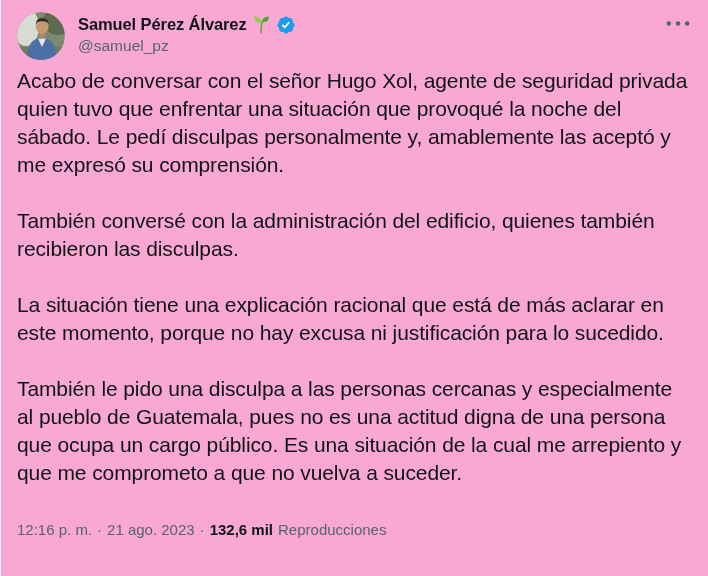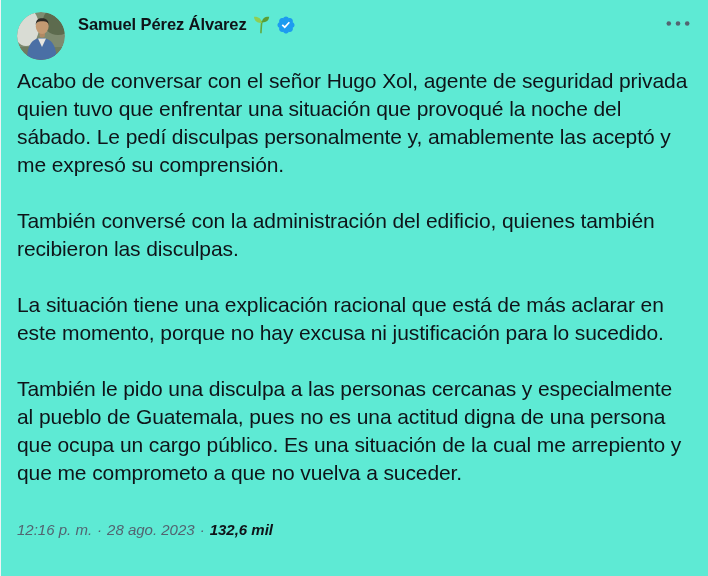--- a/index.html
+++ b/index.html
@@ -5,21 +5,21 @@
   * { margin: 0; padding: 0; box-sizing: border-box; }
   html, body { background: #ffffff; }
   body {
     font-family: "Liberation Sans", "DejaVu Sans", sans-serif;
     color: #0f1419;
   }
   .tweet-card {
     position: relative;
     width: 708px;
     height: 576px;
-    background: #5eead4;
+    background: #f9a8d4;
     border-left: 1px solid #eff3f4;
     padding: 12px 16px 0 16px;
     overflow: hidden;
   }
   
   .tweet-header {
     display: flex;
     align-items: flex-start;
     gap: 13px;
   }
@@ -73,21 +73,20 @@
     width: 676px;
   }
   
   .tweet-footer {
     margin-top: 33px;
     font-size: 15px;
     line-height: 20px;
     color: #536471;
     display: flex;
     align-items: flex-start;
-    font-style: italic;
   }
   .sep { margin: 0 5px; }
   .views-count { font-weight: 700; color: #0f1419; }
   .views-label { margin-left: 5px; }
 </style>
 </head>
 <body>
 
 <article class="tweet-card">
 
@@ -124,20 +123,21 @@
             <path d="M10.4 7.9 C14.9 8.1 17.7 5.9 18.1 1.9 C13.4 1.6 10.7 3.7 10.4 7.9 Z" fill="#5a9e34"></path>
           </svg>
         </span>
         <span class="badge-icon">
           <svg viewBox="0 0 24 24" width="20" height="20">
             <path fill="#1d9bf0" d="M22.25 12c0-1.43-.88-2.67-2.19-3.34.46-1.39.2-2.9-.81-3.91s-2.52-1.27-3.91-.81c-.66-1.31-1.91-2.19-3.34-2.19s-2.67.88-3.33 2.19c-1.4-.46-2.91-.2-3.92.81s-1.26 2.52-.8 3.91c-1.31.67-2.2 1.91-2.2 3.34s.89 2.67 2.2 3.34c-.46 1.39-.21 2.9.8 3.91s2.52 1.26 3.91.81c.67 1.31 1.91 2.19 3.34 2.19s2.68-.88 3.34-2.19c1.39.45 2.9.2 3.91-.81s1.27-2.52.81-3.91c1.31-.67 2.19-1.91 2.19-3.34z"></path>
             <path fill="#ffffff" d="M10.54 16.2 L6.8 12.46 L8.21 11.04 L10.47 13.3 L15.27 8.07 L16.74 9.43 Z"></path>
           </svg>
         </span>
       </div>
+      <span class="handle">@samuel_pz</span>
     </div>
 
     <button class="more-button">
       <svg viewBox="0 0 24 6" width="26" height="7">
         <circle cx="3.5" cy="3" r="2.1" fill="#536471"></circle>
         <circle cx="12" cy="3" r="2.1" fill="#536471"></circle>
         <circle cx="20.5" cy="3" r="2.1" fill="#536471"></circle>
       </svg>
     </button>
 
@@ -147,18 +147,19 @@
 
 También conversé con la administración del edificio, quienes también recibieron las disculpas.
 
 La situación tiene una explicación racional que está de más aclarar en este momento, porque no hay excusa ni justificación para lo sucedido.
 
 También le pido una disculpa a las personas cercanas y especialmente al pueblo de Guatemala, pues no es una actitud digna de una persona que ocupa un cargo público. Es una situación de la cual me arrepiento y que me comprometo a que no vuelva a suceder.</div>
 
   <footer class="tweet-footer">
     <span>12:16 p. m.</span>
     <span class="sep">·</span>
-    <span>28 ago. 2023</span>
+    <span>21 ago. 2023</span>
     <span class="sep">·</span>
     <span class="views-count">132,6 mil</span>
+    <span class="views-label">Reproducciones</span>
   </footer>
 
 </article>
 
 </body></html>

